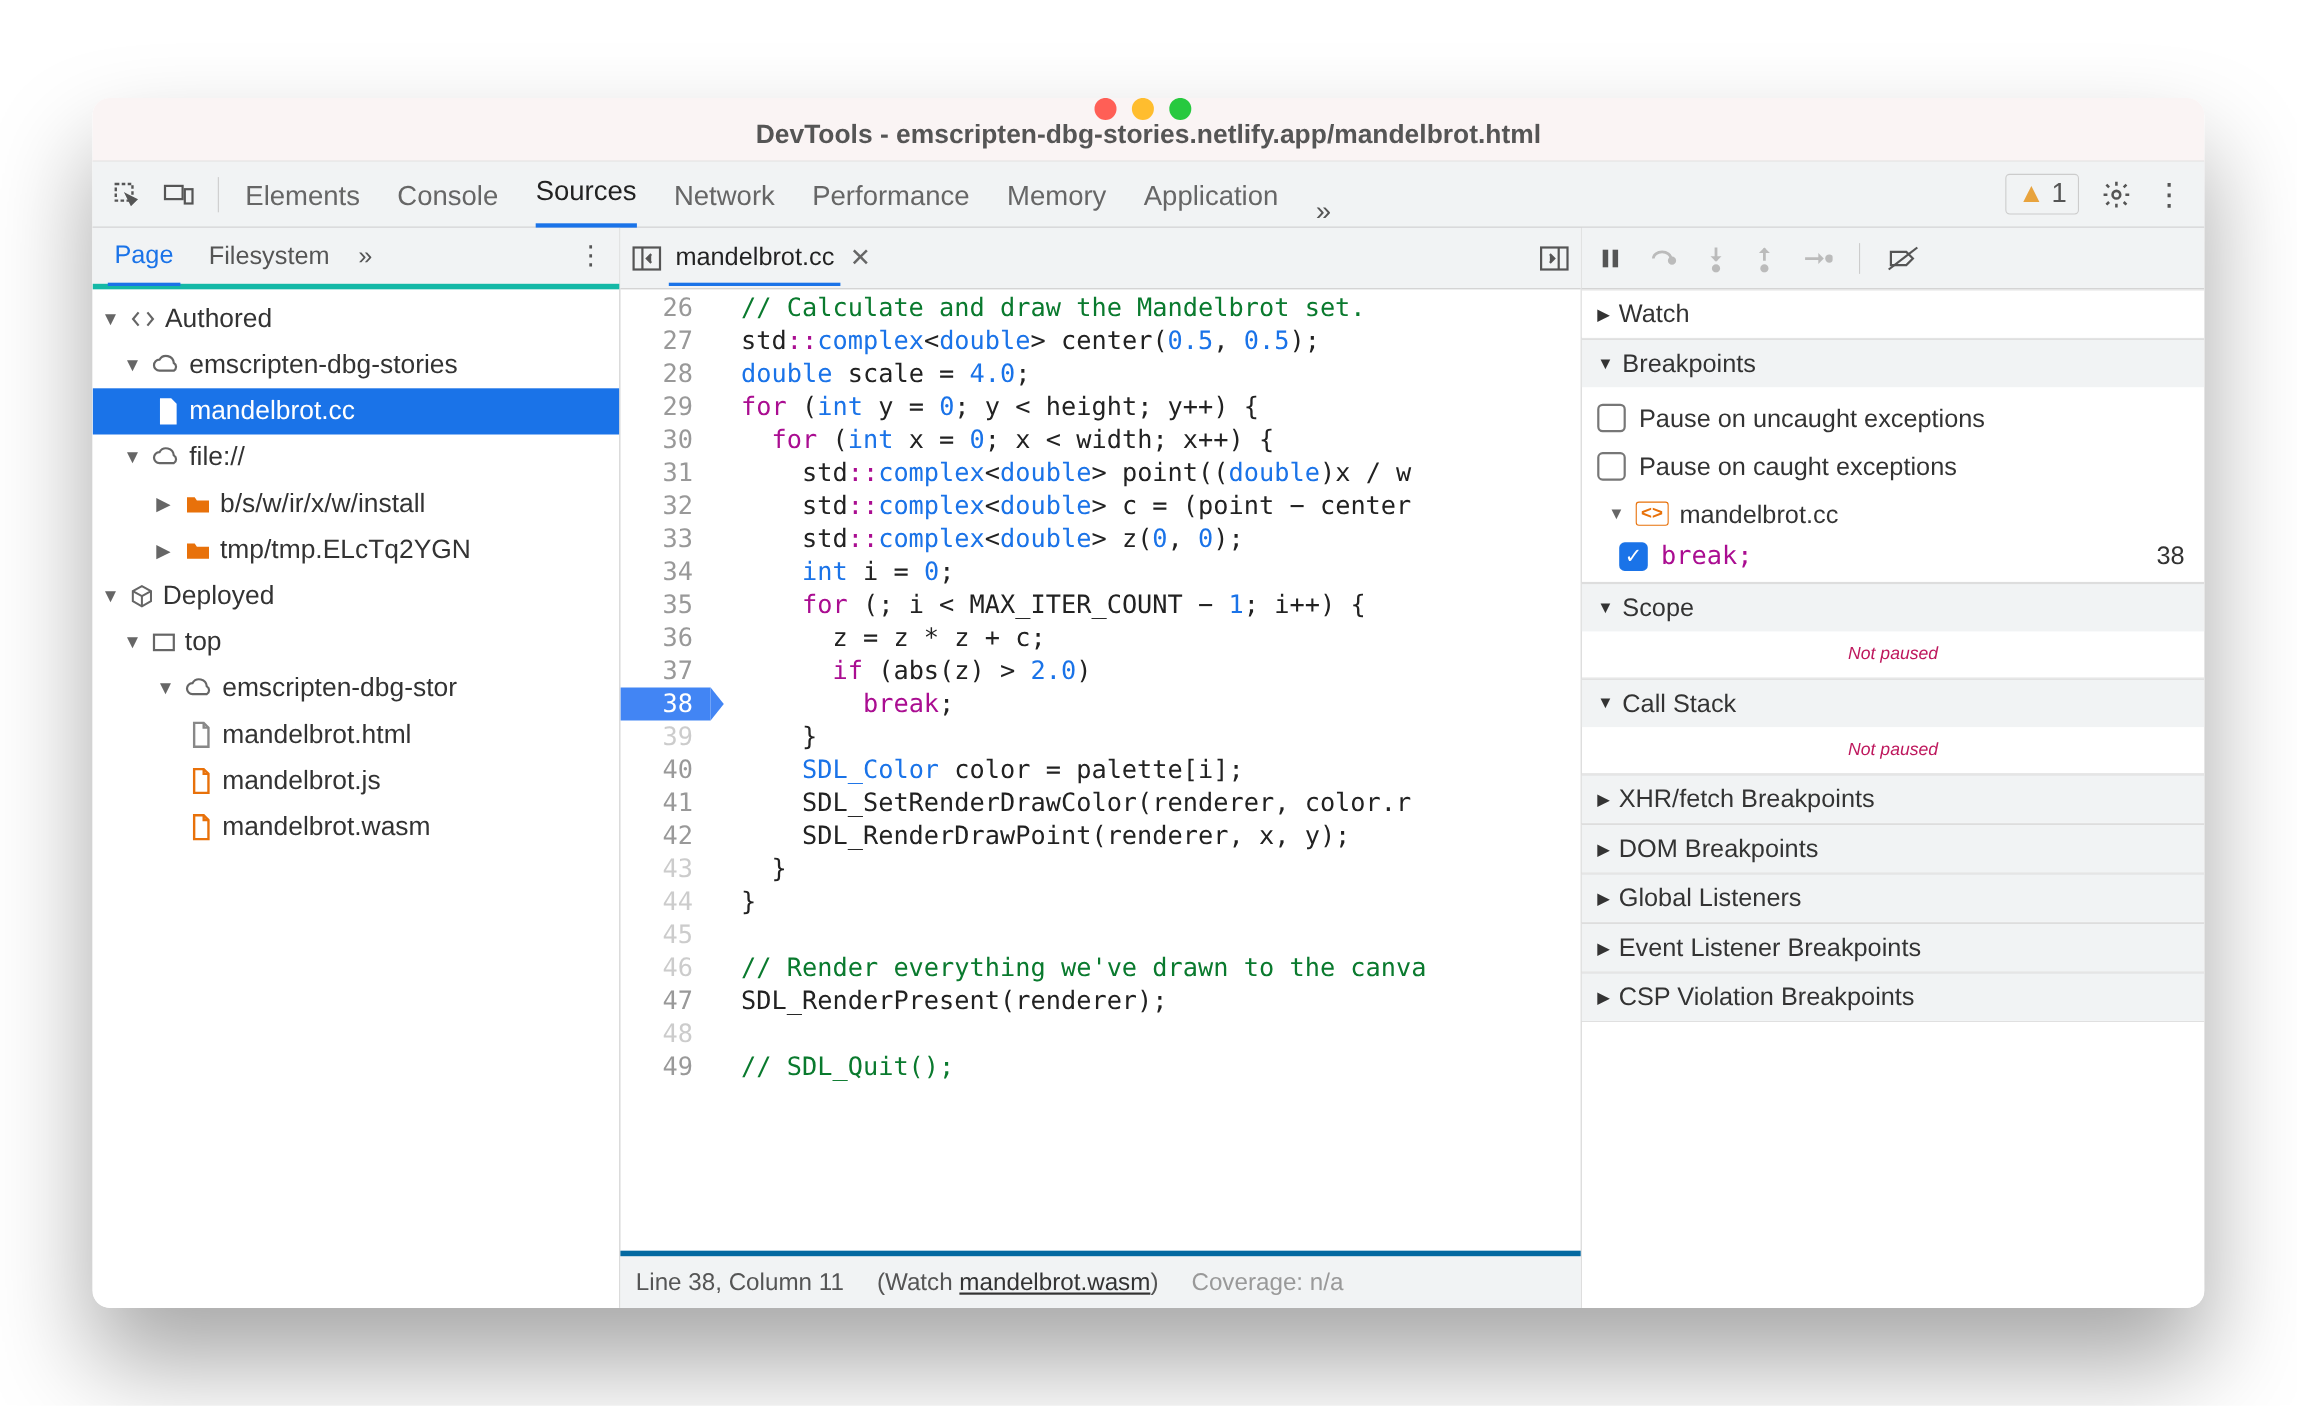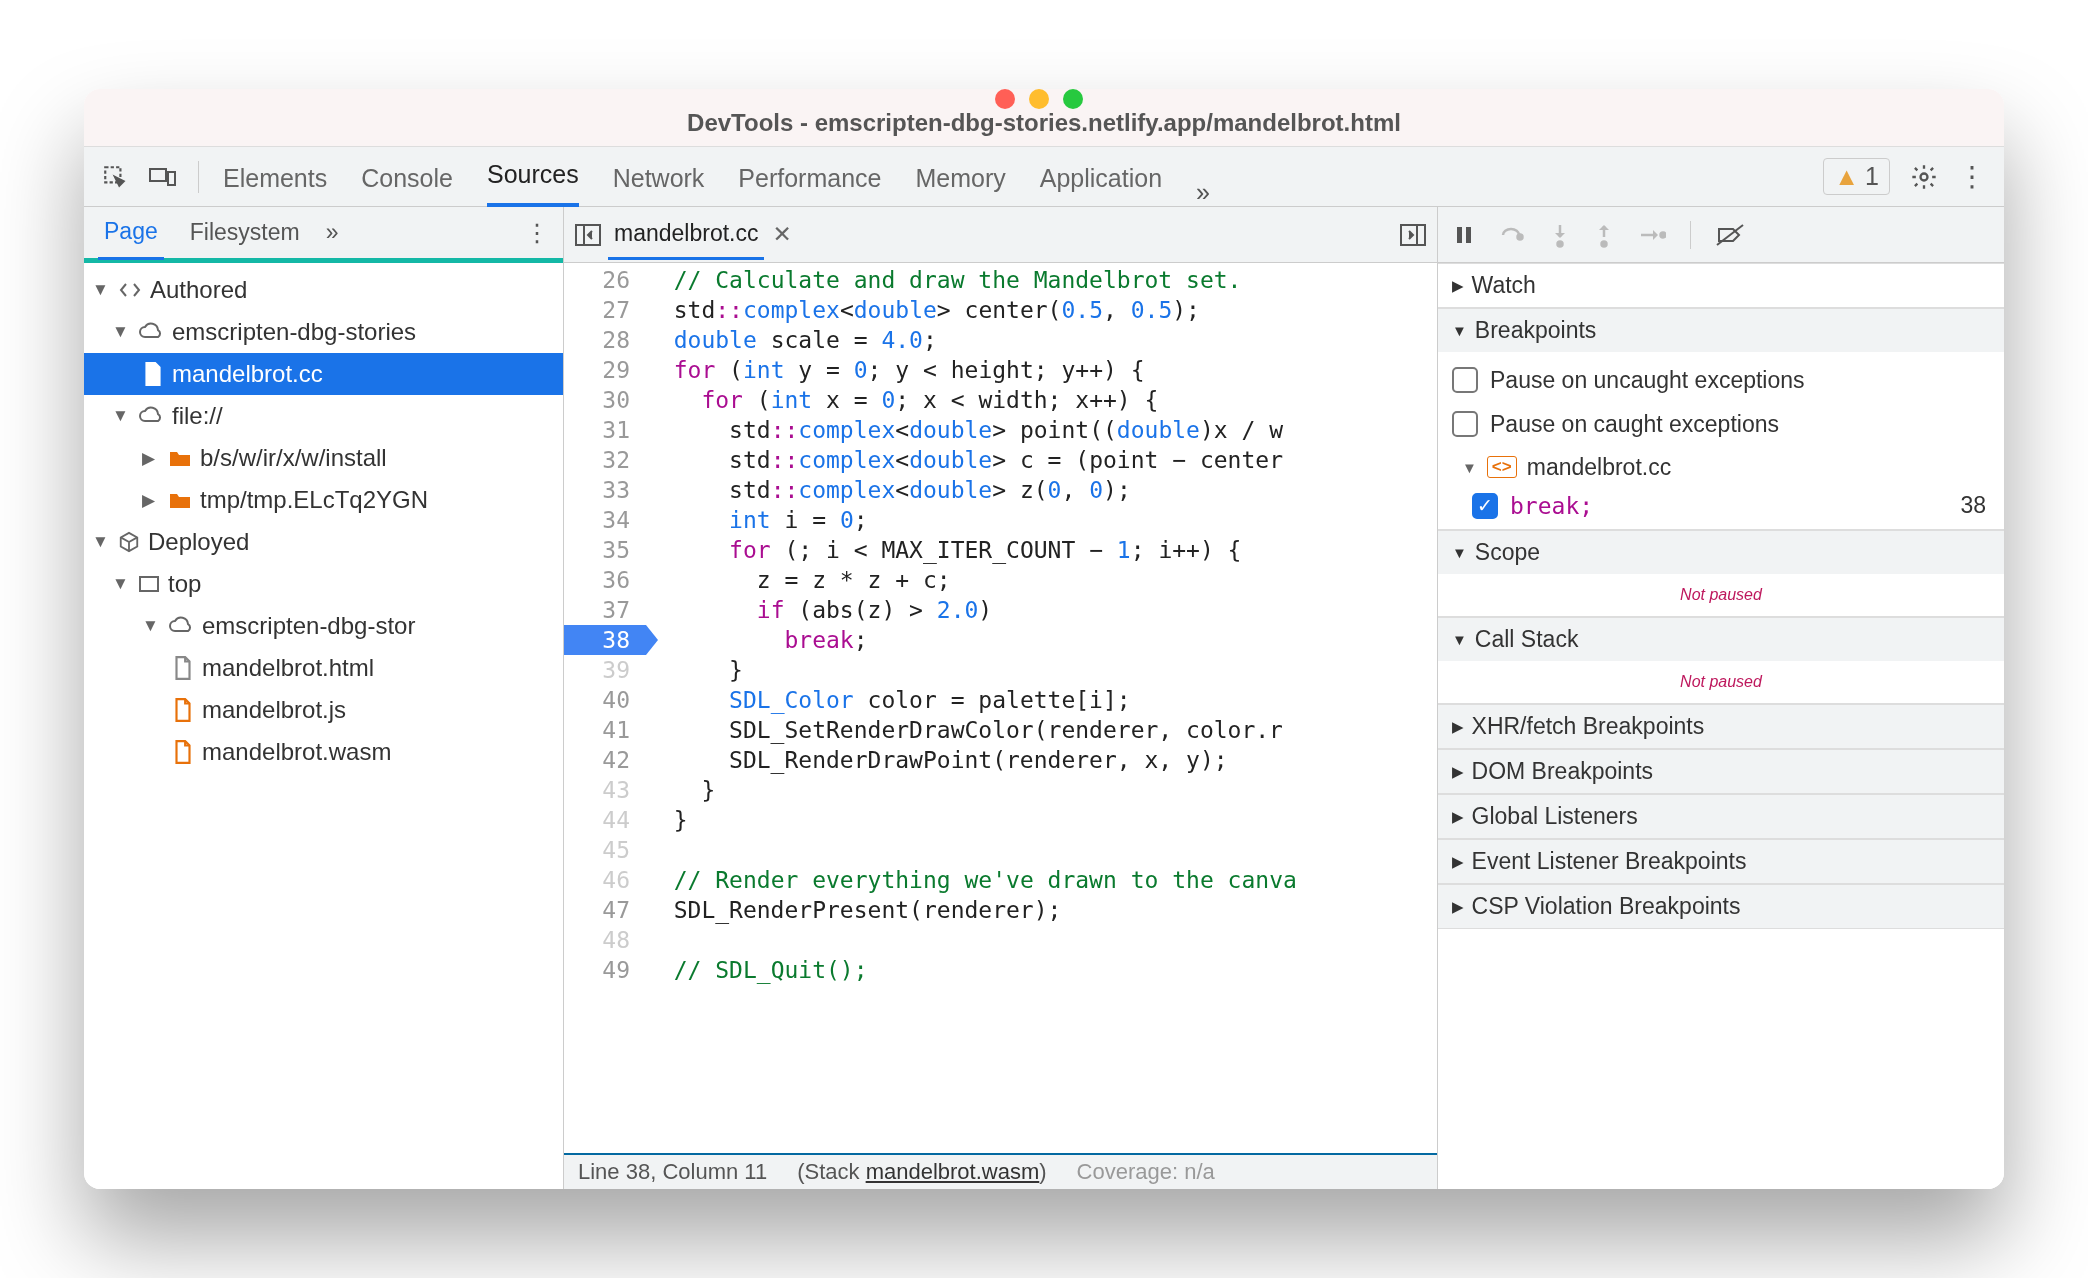--- a/index.html
+++ b/index.html
@@ -80,21 +80,21 @@
 .gutter .ln.bp { background:#4285f4; color:#fff; position:relative; }
 .gutter .ln.bp::after { content:""; position:absolute; right:-12px; top:0; border-top:15px solid transparent; border-bottom:15px solid transparent; border-left:12px solid #4285f4; }
 .gutter .ln.dim { color:#ccc; }
 .code { flex:1; padding-top:2px; white-space:pre; color:#222; overflow:hidden; }
 .code .line { height:30px; line-height:30px; }
 .c-com { color:#0a7a2e; }
 .c-kw { color:#aa0d91; }
 .c-type { color:#1a73e8; }
 .c-num { color:#1a73e8;margin-top:20px; }
 .c-op { color:#aa0d91; }
-.status { height:36px; background:#f1f3f4; border-top:2px solid #0369a1; display:flex; align-items:center; padding:0 14px; font-size:22px; color:#555; gap:30px; }
+.status { height:52px; background:#f1f3f4; border-top:5px solid #0369a1; display:flex; align-items:center; padding:0 14px; font-size:22px; color:#555; gap:30px; }
 .status .link { text-decoration: underline; color:#333; }
 .right-pane { width:566px; display:flex; flex-direction:column; background:#fff; }
 .right-toolbar { height:56px; background:#f1f3f4; border-bottom:1px solid #ccc; display:flex; align-items:center; padding:0 14px; gap:24px; color:#888; font-size:26px; }
 .right-toolbar .enabled { color:#555; }
 .section { border-bottom:1px solid #ddd; }
 .section-header { background:#f1f3f4; height:44px; display:flex; align-items:center; padding:0 14px; font-size:23px; color:#333; gap:8px; border-top:1px solid #ddd; }
 .section-body { padding:6px 14px; font-size:23px; color:#333; }
 .checkbox-row { display:flex; align-items:center; gap:12px; height:44px; }
 .chk { width:26px; height:26px; border:2px solid #777; border-radius:5px; }
 .chk.checked { background:#1a73e8; border-color:#1a73e8; display:flex; align-items:center; justify-content:center; color:#fff; font-size:19px; }
@@ -326,21 +326,21 @@
             <div class="ln dim">46</div>
             <div class="ln">47</div>
             <div class="ln dim">48</div>
             <div class="ln">49</div>
           </div>
         <div class="code" id="code"><div class="line">  <span class="c-com">// Calculate and draw the Mandelbrot set.</span></div><div class="line">  std<span class="c-op">::</span><span class="c-type">complex</span>&lt;<span class="c-type">double</span>&gt; center(<span class="c-num">0.5</span>, <span class="c-num">0.5</span>);</div><div class="line">  <span class="c-type">double</span> scale = <span class="c-num">4.0</span>;</div><div class="line">  <span class="c-kw">for</span> (<span class="c-type">int</span> y = <span class="c-num">0</span>; y &lt; height; y++) {</div><div class="line">    <span class="c-kw">for</span> (<span class="c-type">int</span> x = <span class="c-num">0</span>; x &lt; width; x++) {</div><div class="line">      std<span class="c-op">::</span><span class="c-type">complex</span>&lt;<span class="c-type">double</span>&gt; point((<span class="c-type">double</span>)x / w</div><div class="line">      std<span class="c-op">::</span><span class="c-type">complex</span>&lt;<span class="c-type">double</span>&gt; c = (point − center</div><div class="line">      std<span class="c-op">::</span><span class="c-type">complex</span>&lt;<span class="c-type">double</span>&gt; z(<span class="c-num">0</span>, <span class="c-num">0</span>);</div><div class="line">      <span class="c-type">int</span> i = <span class="c-num">0</span>;</div><div class="line">      <span class="c-kw">for</span> (; i &lt; MAX_ITER_COUNT − <span class="c-num">1</span>; i++) {</div><div class="line">        z = z * z + c;</div><div class="line">        <span class="c-kw">if</span> (abs(z) &gt; <span class="c-num">2.0</span>)</div><div class="line">          <span class="c-kw">break</span>;</div><div class="line">      }</div><div class="line">      <span class="c-type">SDL_Color</span> color = palette[i];</div><div class="line">      SDL_SetRenderDrawColor(renderer, color.r</div><div class="line">      SDL_RenderDrawPoint(renderer, x, y);</div><div class="line">    }</div><div class="line">  }</div><div class="line"></div><div class="line">  <span class="c-com">// Render everything we've drawn to the canva</span></div><div class="line">  SDL_RenderPresent(renderer);</div><div class="line"></div><div class="line">  <span class="c-com">// SDL_Quit();</span></div></div>
       </div>
       <div class="status">
         <span>Line 38, Column 11</span>
         <span>
-          <span>(Stack </span><span class="link">mandelbrot.wasm</span><span>)</span>
+          <span>(Watch </span><span class="link">mandelbrot.wasm</span><span>)</span>
         </span>
         <span style="color:#999;">Coverage: n/a</span>
       </div>
     </div>
 
     <div class="right-pane">
       <div class="right-toolbar">
         <span class="enabled">
           <svg width="24" height="24" viewBox="0 0 24 24" fill="#555">
               <rect x="5" y="4" width="5" height="16"></rect>

